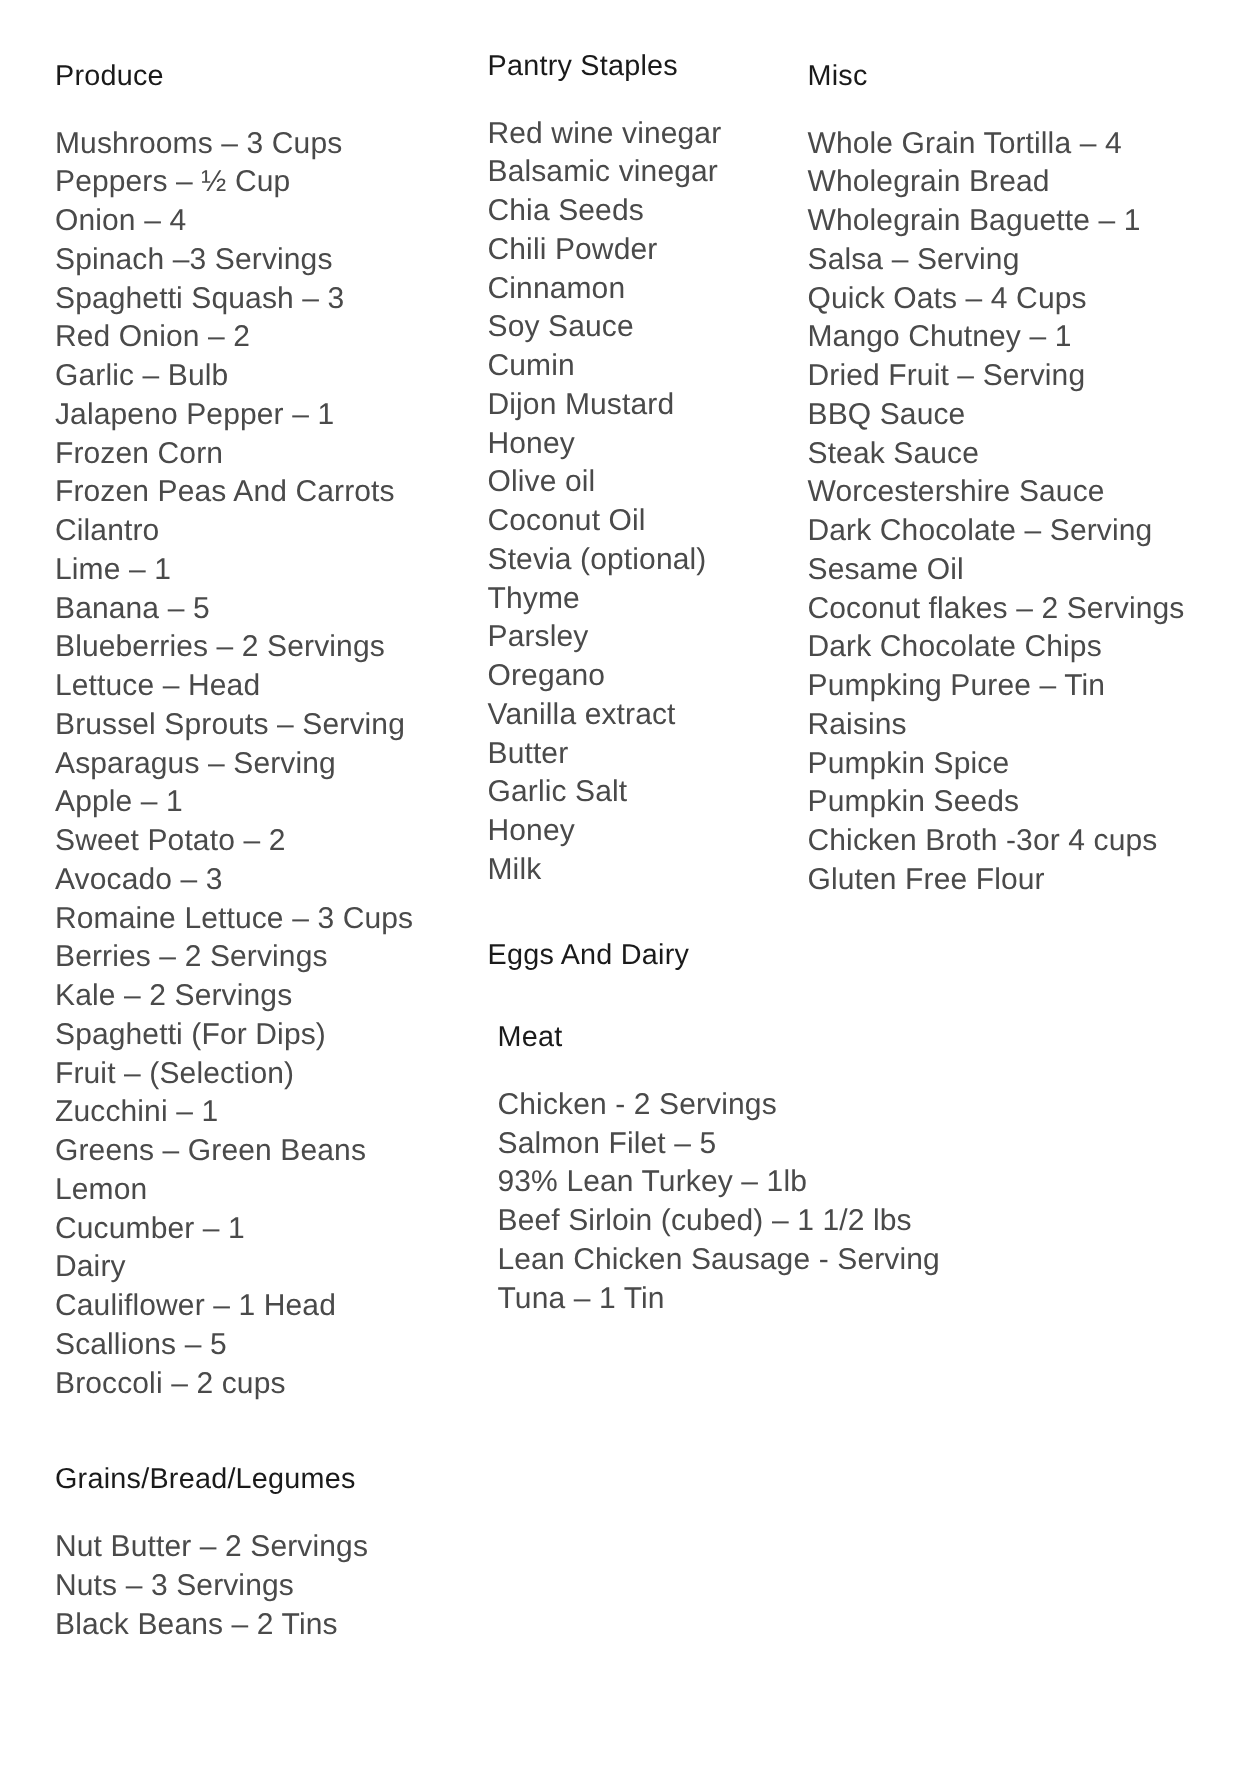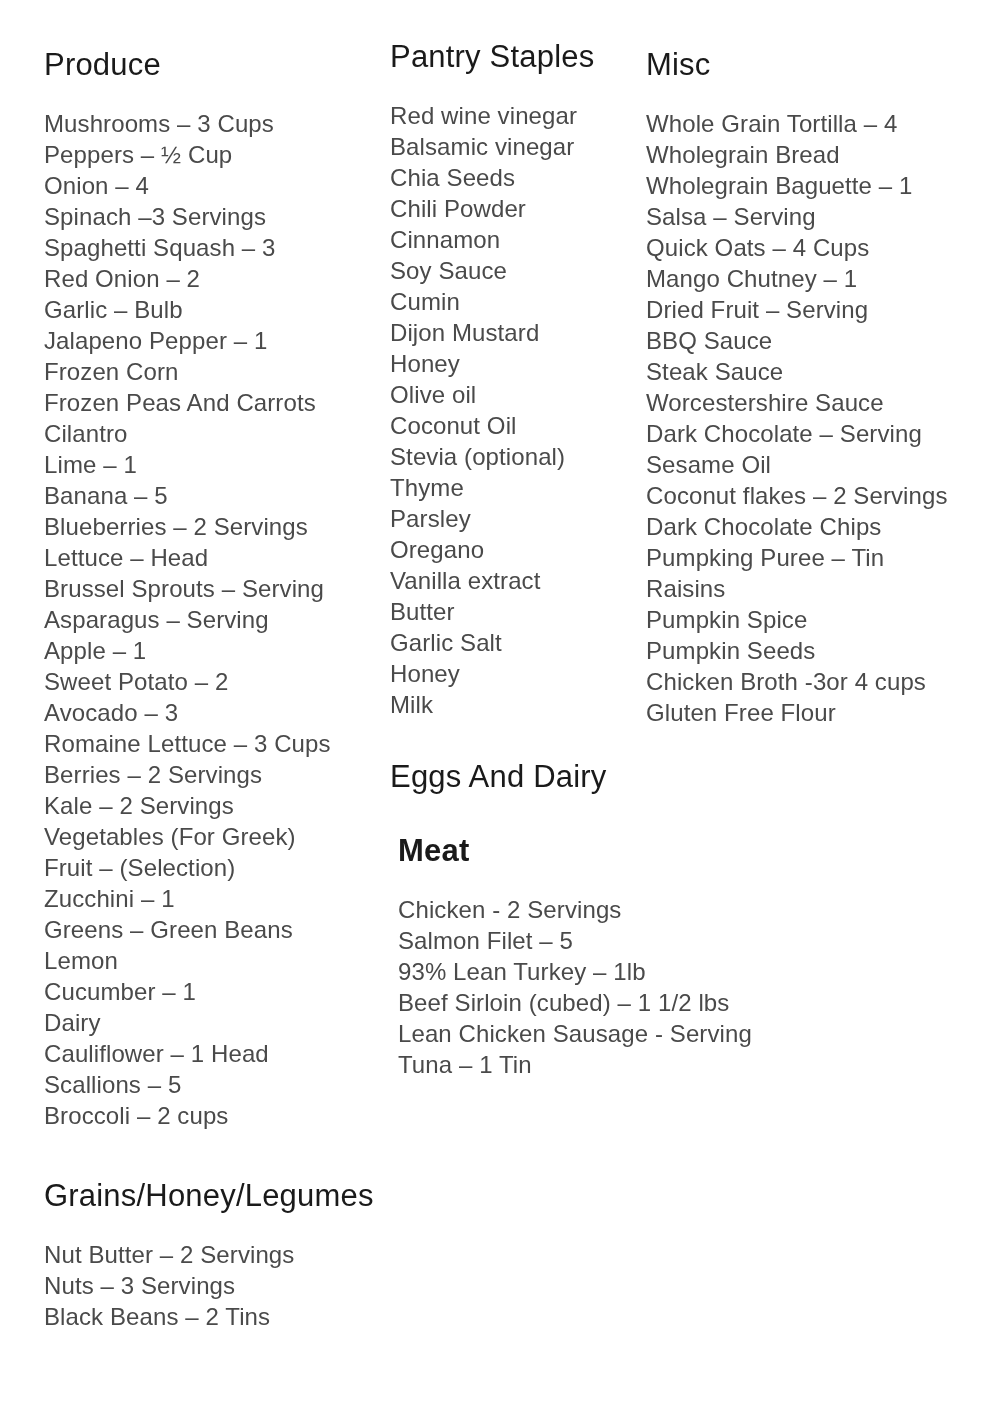--- a/index.html
+++ b/index.html
@@ -33,29 +33,28 @@
     left: 390px;
     top: 40px;
     width: 248px;
   }
   .col-misc {
     left: 646px;
     top: 48px;
     width: 340px;
   }
   h2.section-title {
-    font-size: 31px;
+    font-size: 23px;
     font-weight: normal;
     color: #1a1a1a;
     margin: 0 0 26px 0;
     letter-spacing: 0.2px;
     line-height: 1.1;
   }
   h2.section-title.tight {
-    font-weight: bold;
   }
   ul.items {
     list-style: none;
     margin: 0;
     padding: 0;
   }
   ul.items li {
     font-size: 24px;
     line-height: 31px;
     color: #4a4a4a;
@@ -98,35 +97,35 @@
         <li>Blueberries – 2 Servings</li>
         <li>Lettuce – Head</li>
         <li>Brussel Sprouts – Serving</li>
         <li>Asparagus – Serving</li>
         <li>Apple – 1</li>
         <li>Sweet Potato – 2</li>
         <li>Avocado – 3</li>
         <li>Romaine Lettuce – 3 Cups</li>
         <li>Berries – 2 Servings</li>
         <li>Kale – 2 Servings</li>
-        <li>Vegetables (For Greek)</li>
+        <li>Spaghetti (For Dips)</li>
         <li>Fruit – (Selection)</li>
         <li>Zucchini – 1</li>
         <li>Greens – Green Beans</li>
         <li>Lemon</li>
         <li>Cucumber – 1</li>
         <li>Dairy</li>
         <li>Cauliflower – 1 Head</li>
         <li>Scallions – 5</li>
         <li>Broccoli – 2 cups</li>
       </ul>
     </div>
 
     <div class="block-gap-lg">
-      <h2 class="section-title">Grains/Honey/Legumes</h2>
+      <h2 class="section-title">Grains/Bread/Legumes</h2>
       <ul class="items">
         <li>Nut Butter – 2 Servings</li>
         <li>Nuts – 3 Servings</li>
         <li>Black Beans – 2 Tins</li>
       </ul>
     </div>
 
   </div>
 
   <div class="col col-pantry">

